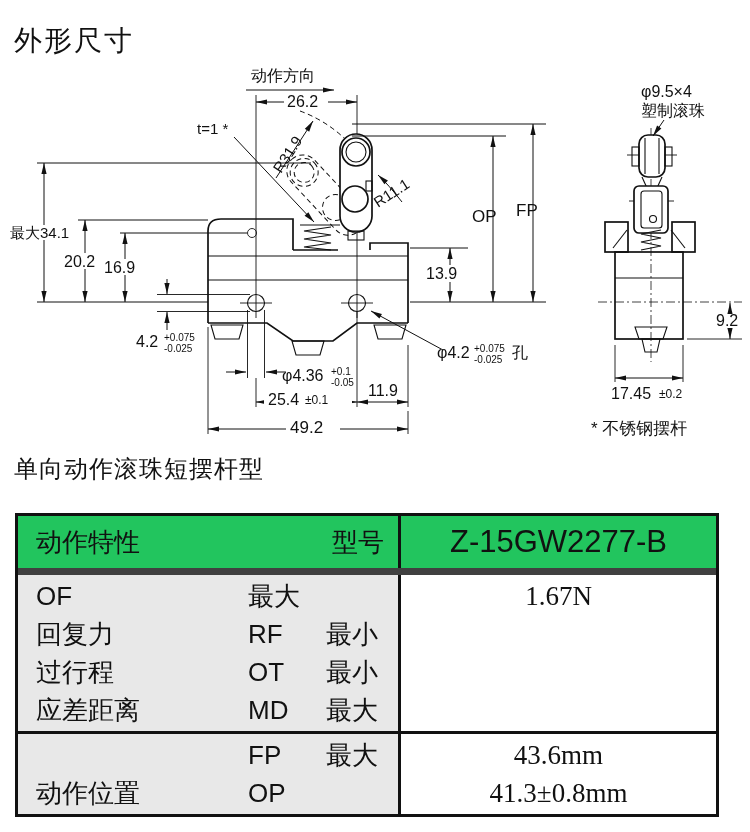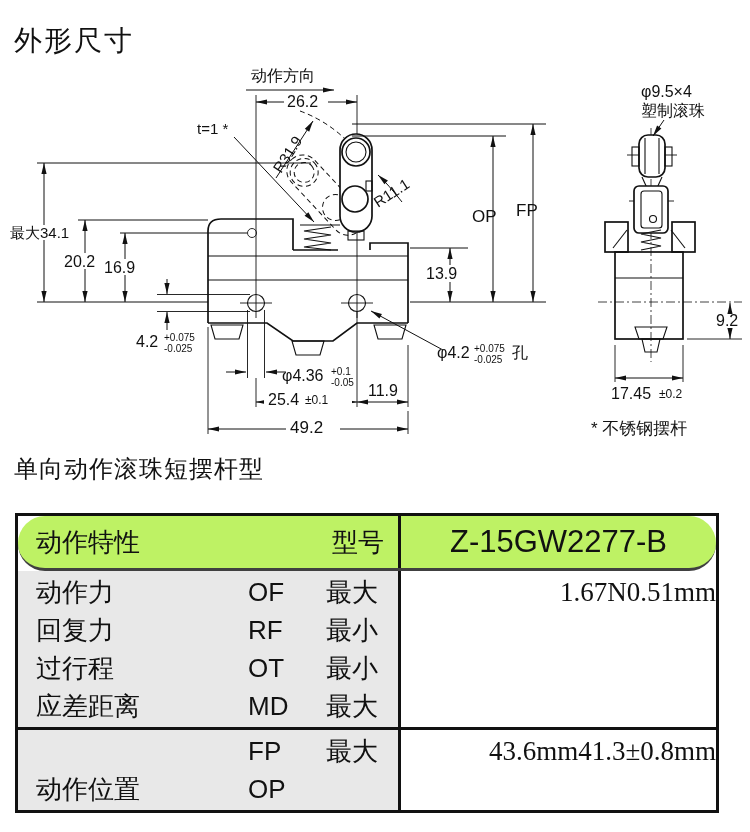--- a/index.html
+++ b/index.html
@@ -16,29 +16,29 @@
   .detail{stroke:#111;stroke-width:1.1;fill:none;}
   .cl{stroke:#111;stroke-width:0.8;fill:none;stroke-dasharray:9 3 2 3;}
   .phantom{stroke:#111;stroke-width:1;fill:none;stroke-dasharray:5 3.5;}
   .t15{font-size:15px;} .t16{font-size:16px;} .t17{font-size:17px;}
   .t10{font-size:10px;} .t12{font-size:12px;}
   .mask{fill:#fff;stroke:none;}
 
   
   .spec-table{position:absolute;left:15px;top:513px;width:704px;box-sizing:border-box;
               border:3px solid #111;background:#fff;}
-  .t-header{display:flex;height:52px;border-bottom:3px solid #404040;background:#bef264;border-radius:27px;}
+  .t-header{display:flex;height:52px;border-bottom:7px solid #404040;background:#22c55e;}
   .th-left{width:383px;box-sizing:border-box;border-right:3px solid #111;display:flex;
            align-items:center;justify-content:space-between;padding:0 14px 0 18px;font-size:26px;}
   .th-right{flex:1;display:flex;align-items:center;justify-content:center;font-size:31px;}
   .t-section{display:flex;border-bottom:3px solid #111;}
   .t-section.last{border-bottom:none;}
   .ts-left{width:383px;box-sizing:border-box;border-right:3px solid #111;background:#e8e8e8;
            padding:2px 0;}
-  .ts-right{flex:1;display:flex;flex-direction:row;justify-content:flex-end;padding:2px 0;border-radius:14px;}
+  .ts-right{flex:1;display:flex;flex-direction:column;justify-content:space-between;padding:2px 0;border-radius:14px;}
   .lrow{display:grid;grid-template-columns:1fr 78px 62px;align-items:center;height:38px;
         padding:0 10px 0 18px;font-size:26px;}
   .vrow{height:38px;display:flex;align-items:center;justify-content:center;
         font-family:"Liberation Serif","DejaVu Serif",serif;font-size:27px;}
 </style>
 </head>
 <body>
 
 <div class="page">
 
@@ -243,21 +243,20 @@
       <div class="th-left">
         <span>动作特性</span>
         <span>型号</span>
       </div>
       <div class="th-right">Z-15GW2277-B</div>
     </div>
 
     <div class="t-section">
       <div class="ts-left">
         <div class="lrow">
-          <span>动作力</span>
           <span>OF</span>
           <span>最大</span>
         </div>
         <div class="lrow">
           <span>回复力</span>
           <span>RF</span>
           <span>最小</span>
         </div>
         <div class="lrow">
           <span>过行程</span>
@@ -265,21 +264,20 @@
           <span>最小</span>
         </div>
         <div class="lrow">
           <span>应差距离</span>
           <span>MD</span>
           <span>最大</span>
         </div>
       </div>
       <div class="ts-right">
         <div class="vrow">1.67N</div>
-        <div class="vrow">0.51mm</div>
       </div>
     </div>
 
     <div class="t-section last">
       <div class="ts-left">
         <div class="lrow">
           <span></span>
           <span>FP</span>
           <span>最大</span>
         </div>

